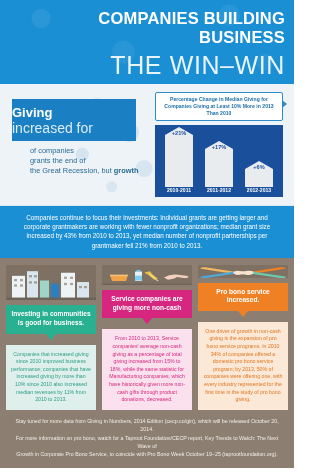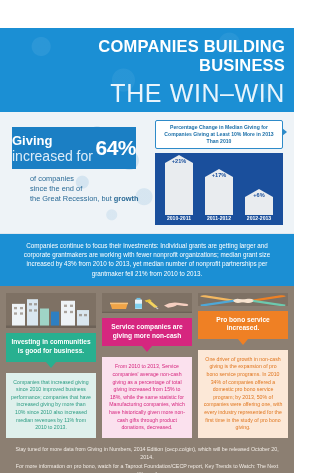--- a/index.html
+++ b/index.html
@@ -16,21 +16,20 @@
     position: relative;
     height: 84px;
     background: #1b8fd4;
     background-image:
       radial-gradient(circle at 14% 22%, rgba(255,255,255,.07) 0 9px, transparent 10px),
       radial-gradient(circle at 42% 62%, rgba(255,255,255,.06) 0 11px, transparent 12px),
       radial-gradient(circle at 78% 18%, rgba(255,255,255,.06) 0 10px, transparent 11px),
       radial-gradient(circle at 90% 74%, rgba(255,255,255,.05) 0 8px, transparent 9px);
     padding: 9px 9px 0 9px;
     text-align: right;
-    margin-top: 28px;
   }
   .title-l1, .title-l2 {
     color: #ffffff;
     font-weight: bold;
     font-size: 16.5px;
     letter-spacing: .2px;
     line-height: 19px;
     text-align: right;
   }
   .title-l3 {
@@ -191,26 +190,25 @@
     <div class="title-l3">THE WIN–WIN</div>
   </div>
 
   <div class="stat-band">
 
     <div class="giving-box">
       <div class="gb-left">
         <span class="giving-word">Giving</span>
         <span class="giving-sub">increased for</span>
       </div>
-      <div class="giving-pct">64%</div>
     </div>
 
     <div class="giving-text">
       <div>of companies</div>
-      <div>since the end of</div>
+      <div>grants the end of</div>
       <div><span>the Great Recession, but </span><b>growth</b></div>
     </div>
 
     <div class="chart-wrap">
       <div class="chart-callout">Percentage Change in Median Giving for Companies Giving at Least 10% More in 2013 Than 2010</div>
       <div class="chart-body">
         <div class="bars">
           <div class="bar-col">
             <div class="bar" style="height:52px">
               <span class="bar-val">+21%</span>

